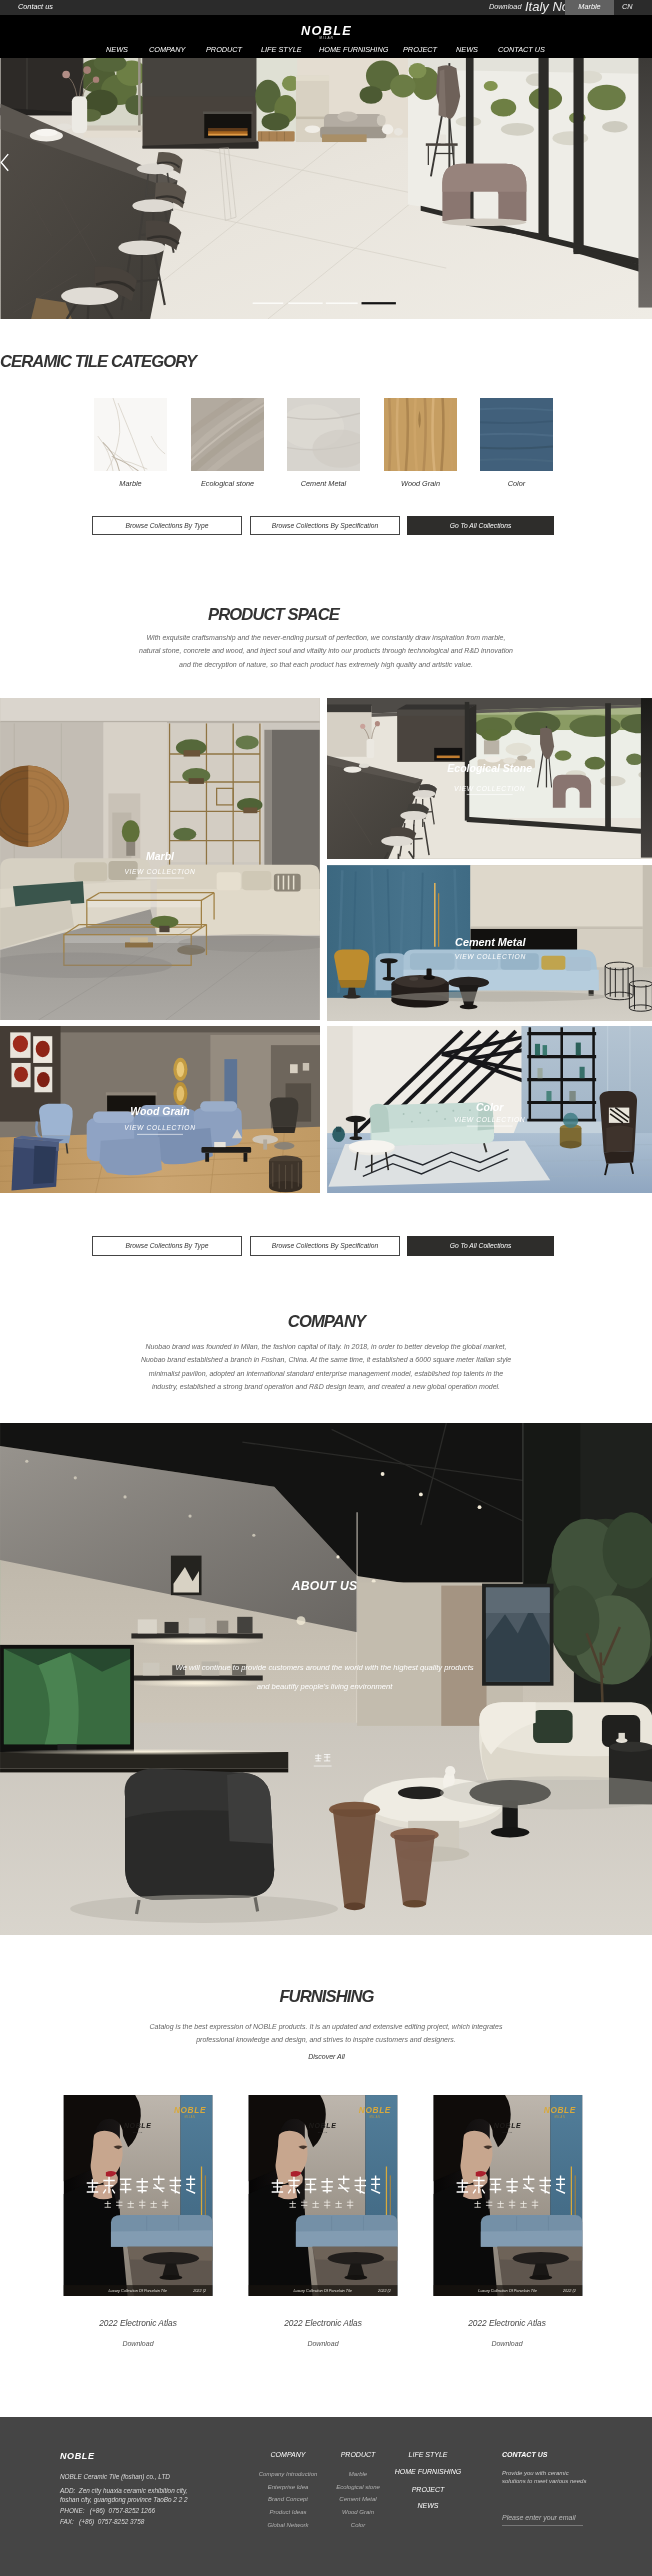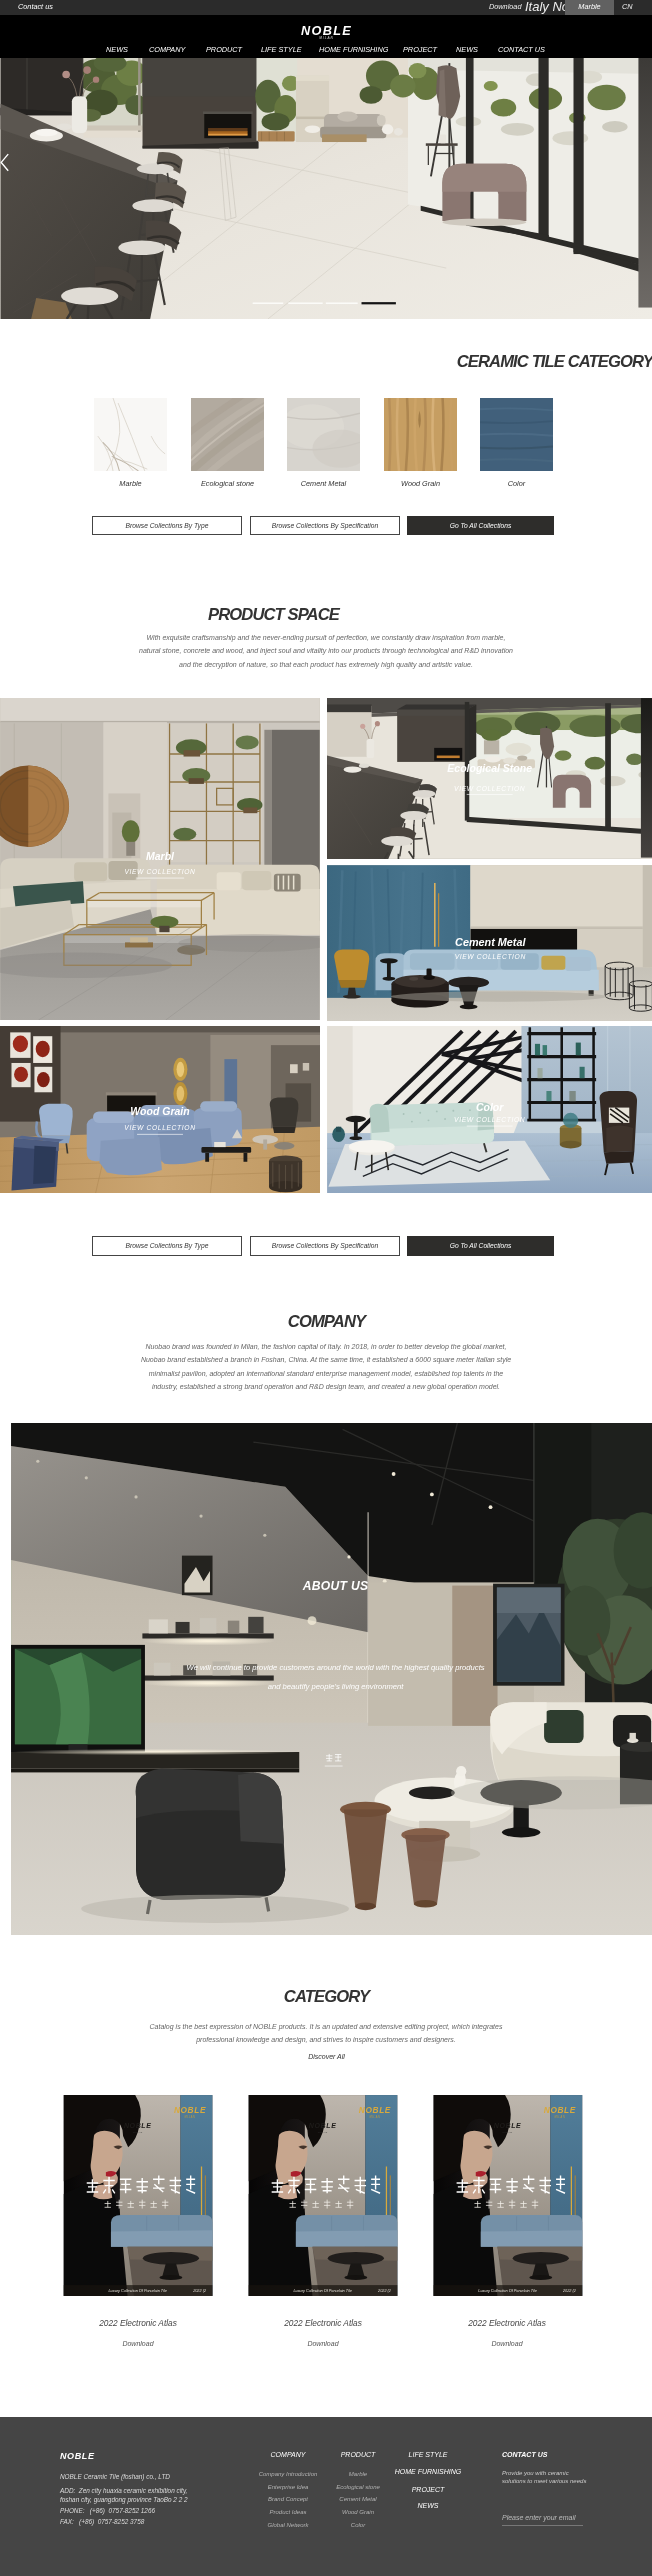--- a/index.html
+++ b/index.html
@@ -261,21 +261,21 @@
 
     <g>
       <rect x="396" y="384" width="48" height="2.5" fill="#fdfdfb" opacity="0.9"></rect>
       <rect x="452" y="384" width="54" height="2.5" fill="#fdfdfb" opacity="0.9"></rect>
       <rect x="511" y="384" width="50" height="2.5" fill="#fdfdfb" opacity="0.9"></rect>
       <rect x="567" y="383.5" width="54" height="3.5" fill="#141414"></rect>
     </g>
   </svg>
   </div>
 
-  <div class="abs" style="left:0;top:352px;width:653px;text-align:right;font-size:16.6px;font-weight:bold;letter-spacing:-0.9px;color:#333;">CERAMIC TILE CATEGORY</div>
+  <div class="abs" style="left:0;top:352px;width:653px;text-align:left;font-size:16.6px;font-weight:bold;letter-spacing:-0.9px;color:#333;">CERAMIC TILE CATEGORY</div>
 
   <div class="abs" style="left:94px;top:398px;width:73px;height:73px;background:#f8f7f5;">
     <svg width="73" height="73" viewBox="0 0 115 115">
         <g stroke="#c8bfb2" stroke-width="1" fill="none" opacity="0.85">
       <path d="M30 0 Q46 40 38 70 Q34 92 20 115"></path>
       <path d="M38 8 Q60 60 80 115"></path>
       <path d="M6 60 Q26 84 30 115"></path>
       <path d="M20 80 Q44 92 62 115"></path>
       <path d="M34 96 Q58 100 84 112"></path>
       <path d="M90 60 Q100 80 112 88"></path>
@@ -957,21 +957,21 @@
   <div class="abs" style="left:92px;top:1236px;width:150px;height:20px;border:0.6px solid #444;font-size:6.7px;color:#333;text-align:center;line-height:18.5px;">Browse Collections By Type</div>
 
   <div class="abs" style="left:250px;top:1236px;width:150px;height:20px;border:0.6px solid #444;font-size:6.7px;color:#333;text-align:center;line-height:18.5px;">Browse Collections By Specification</div>
 
   <div class="abs" style="left:407px;top:1236px;width:147px;height:20px;background:#2e2d2b;font-size:6.7px;color:#fff;text-align:center;line-height:20px;">Go To All Collections</div>
 
   <div class="abs" style="left:0;top:1312px;width:653px;text-align:center;font-size:16.6px;font-weight:bold;letter-spacing:-0.9px;color:#333;">COMPANY</div>
 
   <div class="abs" style="left:71px;top:1340px;width:510px;text-align:center;font-size:7px;line-height:13.4px;color:#666;">Nuobao brand was founded in Milan, the fashion capital of Italy. In 2018, in order to better develop the global market,<br>Nuobao brand established a branch in Foshan, China. At the same time, it established a 6000 square meter Italian style<br>minimalist pavilion, adopted an international standard enterprise management model, established top talents in the<br>industry, established a strong brand operation and R&amp;D design team, and created a new global operation model.</div>
 
-  <div class="abs" style="left:11px;top:1423px;width:534px;height:512px;background:#22c55e;" id="img-about">
+  <div class="abs" style="left:0;top:1423px;width:534px;height:512px;background:#22c55e;" id="img-about">
   <svg width="653" height="512" viewBox="0 0 1024 803">
     <defs>
       <linearGradient id="aceil" x1="0" y1="0" x2="1" y2="1">
         <stop offset="0" stop-color="#97938d"></stop>
             <stop offset="1" stop-color="#686561"></stop>
       </linearGradient>
       <linearGradient id="awall" x1="0" y1="0" x2="0" y2="1">
         <stop offset="0" stop-color="#b4ada0"></stop>
             <stop offset="0.6" stop-color="#cdc6b9"></stop>
             <stop offset="1" stop-color="#d8d2c6"></stop>
@@ -1130,21 +1130,21 @@
     <text x="509" y="388" text-anchor="middle" font-family="Liberation Sans" font-size="12" fill="#ffffff">We will continue to provide customers around the world with the highest quality products</text>
     <text x="509" y="417" text-anchor="middle" font-family="Liberation Sans" font-size="12" fill="#ffffff">and beautify people's living environment</text>
     <g stroke="#ffffff" stroke-width="1.2" fill="none">
       <path d="M494 522 L504 522 M499 519 L499 530 M494 526 L504 526 M495 530 L503 530"></path>
       <path d="M508 520 L518 520 M513 520 L513 530 M508 524 L518 524 M508 530 L518 530"></path>
     </g>
     <line x1="492" y1="538" x2="520" y2="538" stroke="#ffffff" stroke-width="1"></line>
   </svg>
   </div>
 
-  <div class="abs" style="left:0;top:1987px;width:653px;text-align:center;font-size:16.6px;font-weight:bold;letter-spacing:-0.9px;color:#333;">CATEGORY</div>
+  <div class="abs" style="left:0;top:1987px;width:653px;text-align:center;font-size:16.6px;font-weight:bold;letter-spacing:-0.9px;color:#333;">FURNISHING</div>
 
   <div class="abs" style="left:71px;top:2020px;width:510px;text-align:center;font-size:7px;line-height:13.4px;color:#666;">Catalog is the best expression of NOBLE products. It is an updated and extensive editing project, which integrates<br>professional knowledge and design, and strives to inspire customers and designers.</div>
 
   <div class="abs" style="left:0;top:2053px;width:653px;text-align:center;font-size:7px;color:#333;">Discover All</div>
 
   <svg class="abs" style="left:0;top:2095px;" width="653" height="201" viewBox="0 0 1024 315">
     <defs>
       <linearGradient id="cvwall" x1="0" y1="0" x2="0" y2="1">
         <stop offset="0" stop-color="#bdb6ad"></stop>
           <stop offset="1" stop-color="#857d72"></stop>

